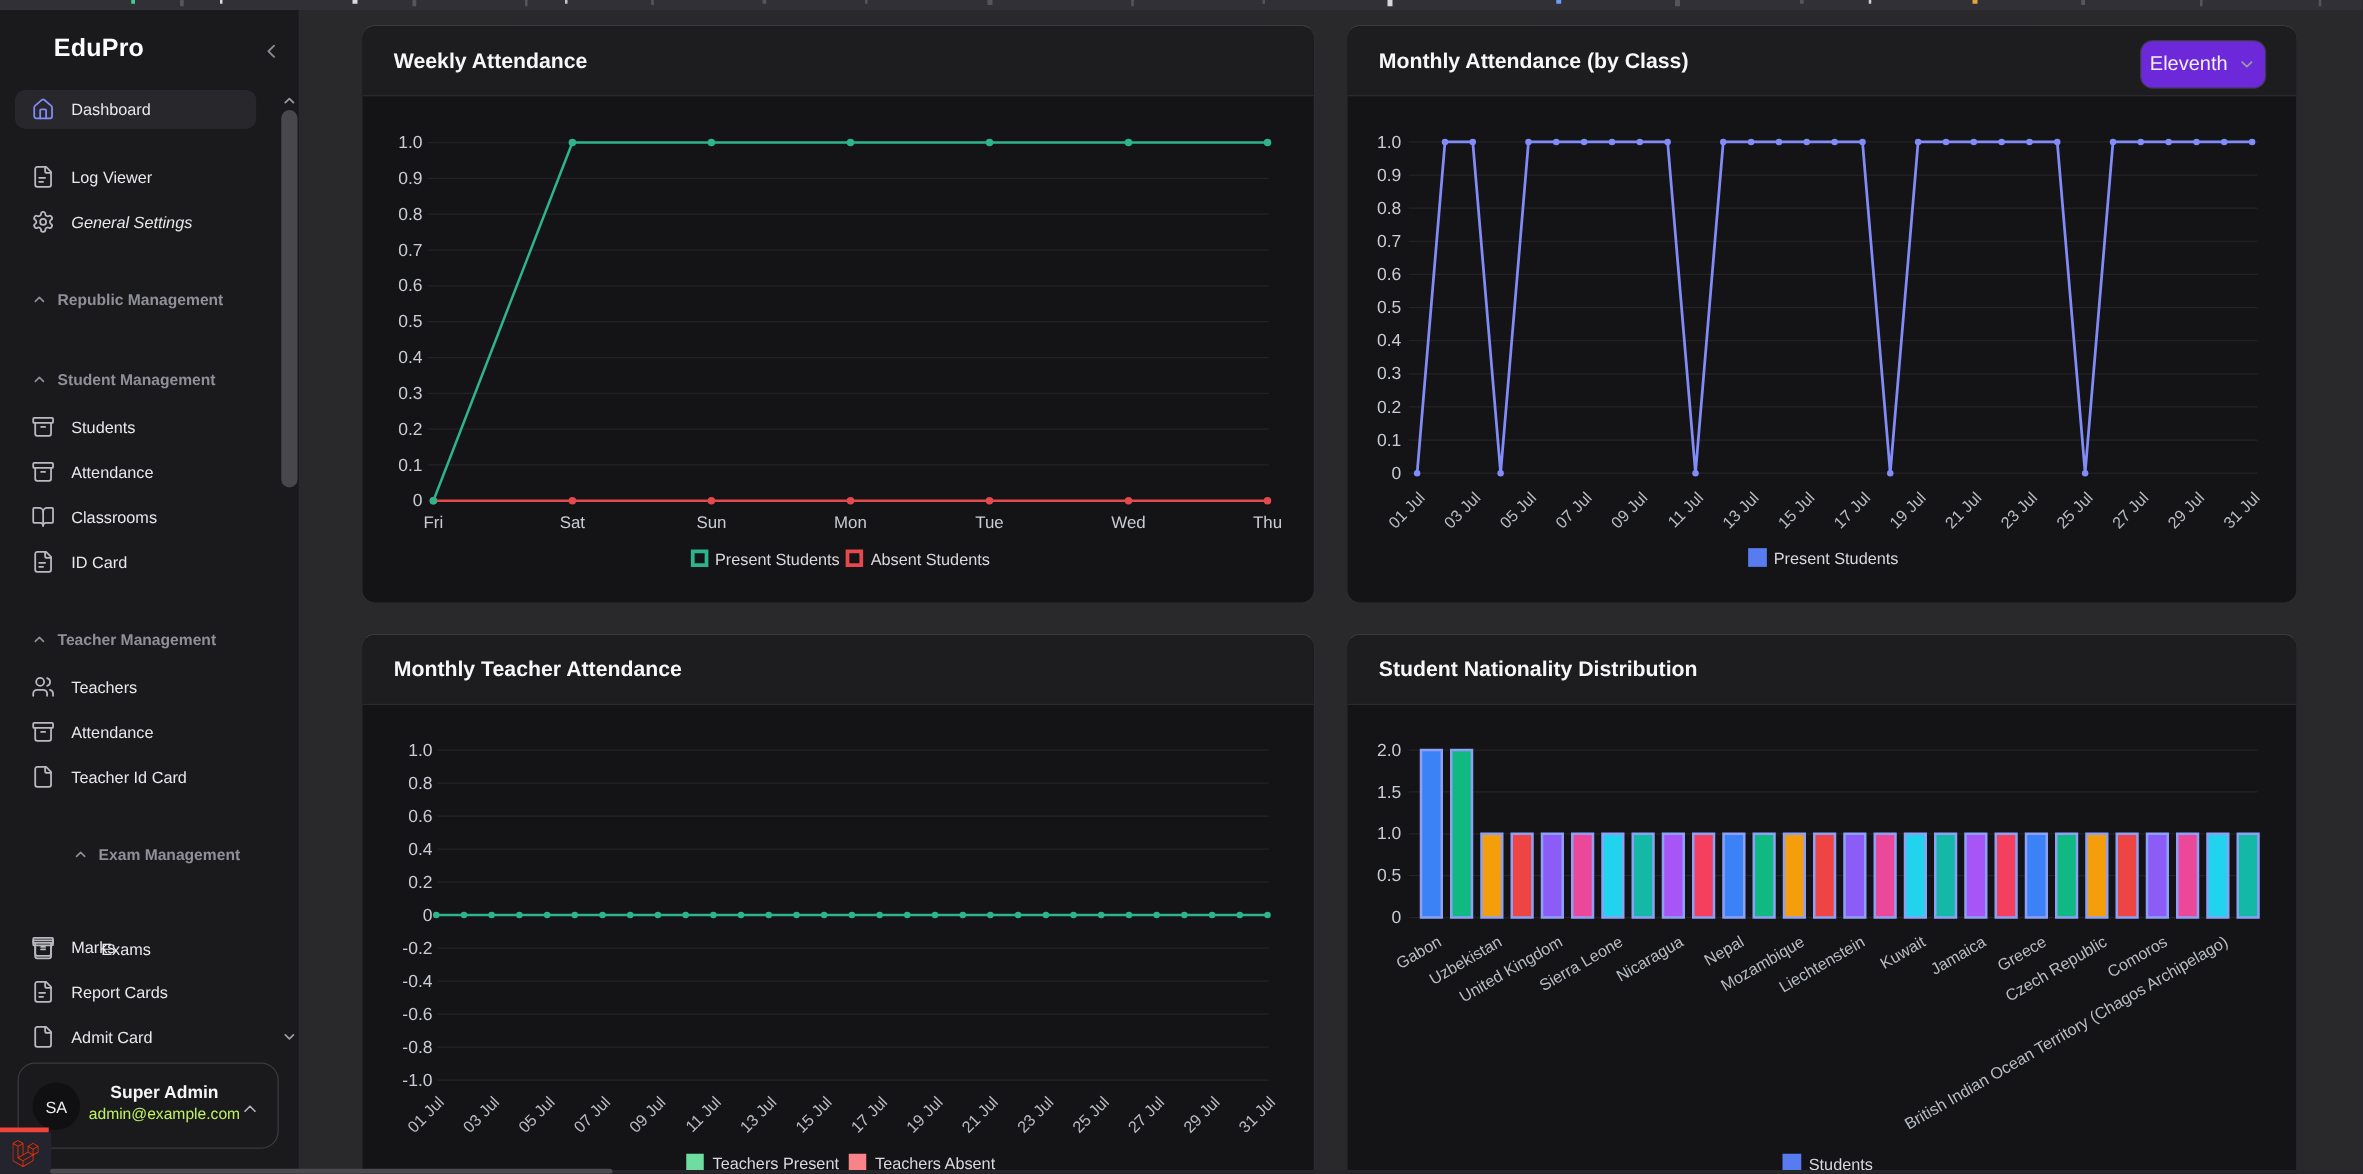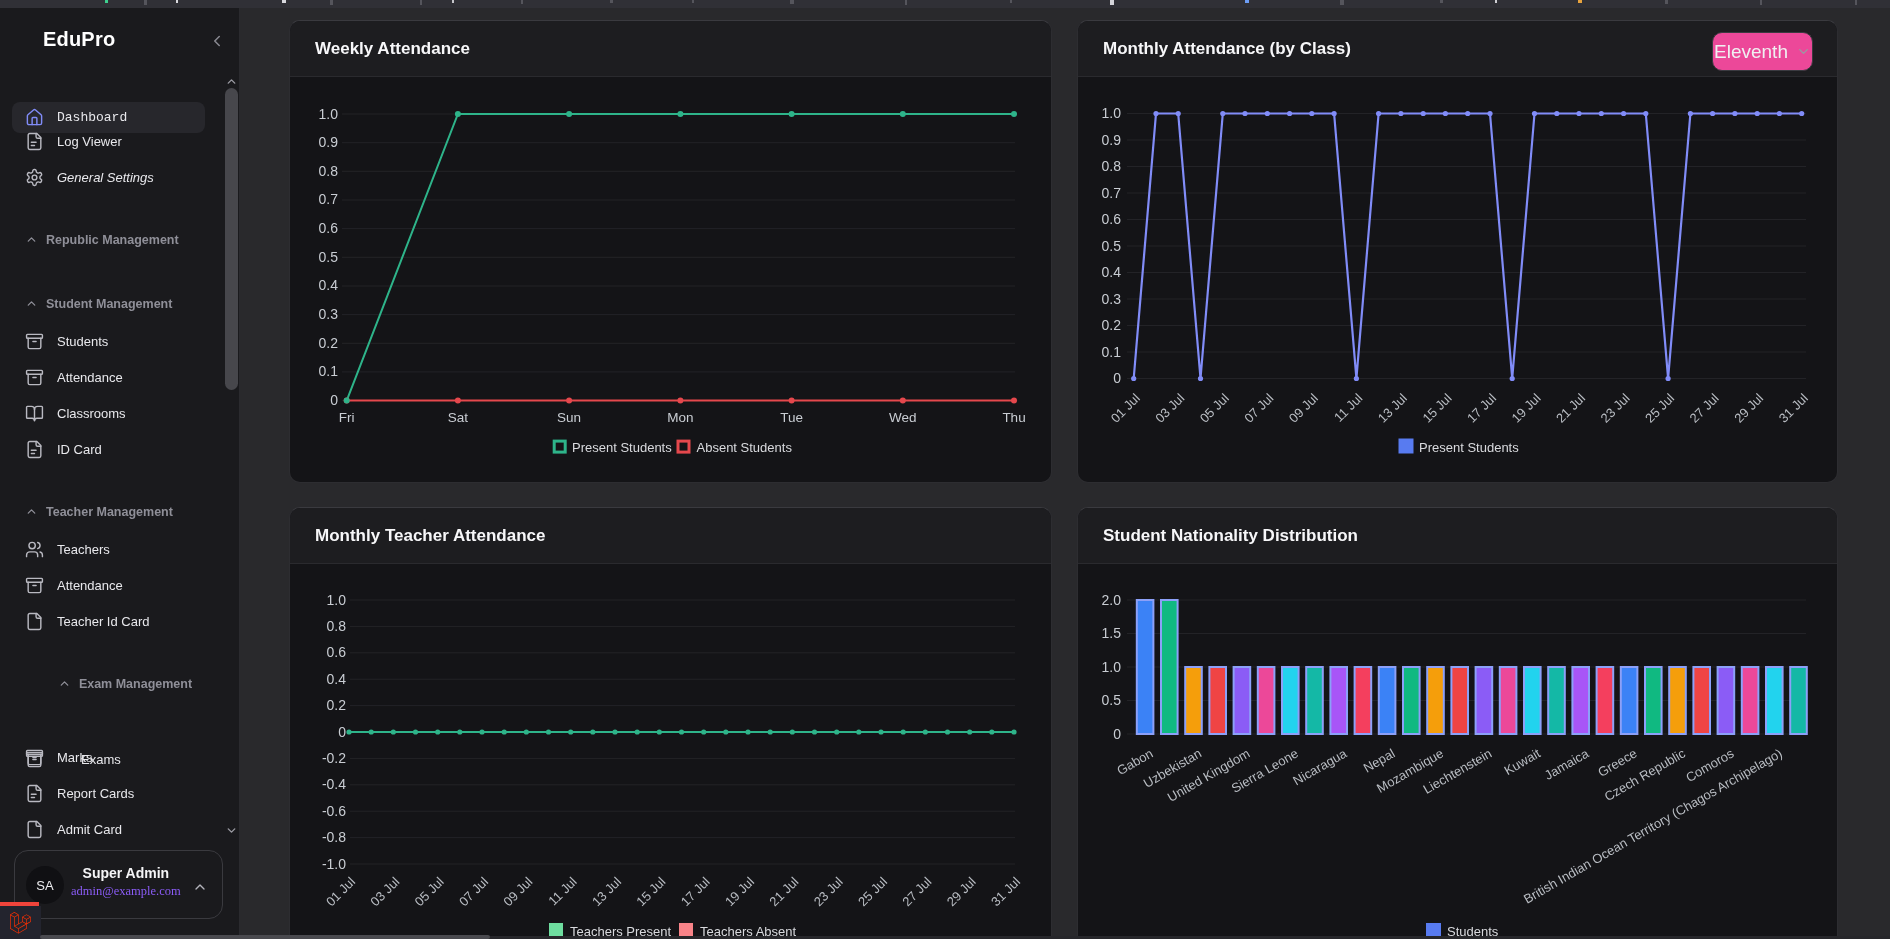--- a/index.html
+++ b/index.html
@@ -8,26 +8,26 @@
 .mi{position:absolute;left:12px;width:193px;height:31px;border-radius:8px;display:flex;align-items:center;color:#e8e8ec;font-size:13px;}
 .mi.act{background:#27272c;}
 .mi .ic{display:flex;width:19px;height:19px;margin-left:13px;}
 .mi .lb{margin-left:13px;}
 .sect{position:absolute;left:25px;width:200px;height:28px;display:flex;align-items:center;color:#8f8f98;font-size:12.5px;font-weight:bold;}
 .sect .sic{display:flex;margin-right:8px;}
 .profile{position:absolute;left:14px;top:850px;width:209px;height:69px;border:1px solid #3a3a3f;border-radius:14px;}
 .avatar{position:absolute;left:11px;top:15px;width:38px;height:38px;border-radius:50%;background:#101013;color:#ededf0;font-size:13px;display:flex;align-items:center;justify-content:center;}
 .pinfo{position:absolute;left:56px;top:14px;}
 .pname{color:#f5f5f7;font-size:14px;font-weight:bold;text-align:center;}
-.pmail{color:#8b5cf6;font-size:12.5px;margin-top:3px;font-family:Liberation Serif, serif;}
+.pmail{color:#bef264;font-size:12.5px;margin-top:3px;}
 .card{position:absolute;background:#141417;border:1px solid #2d2d31;border-top-color:#3a3a3f;border-radius:11px;overflow:hidden;}
 .chd{height:56px;background:#1d1d20;border-bottom:1px solid #2a2a2e;position:relative;display:flex;align-items:center;}
 .ctitle{color:#f7f7f9;font-size:17px;font-weight:bold;margin-left:25px;}
 .cbody{position:absolute;left:0;top:57px;right:0;bottom:0;}
-.select{position:absolute;right:24px;top:11px;height:39px;width:101px;border:1px solid #3a3a40;border-radius:10px;background:#ec4899;display:flex;align-items:center;justify-content:center;color:#f0f0f2;font-size:19px;}
+.select{position:absolute;right:24px;top:11px;height:39px;width:101px;border:1px solid #3a3a40;border-radius:10px;background:#6d28d9;display:flex;align-items:center;justify-content:center;color:#f0f0f2;font-size:16px;}
 .hscroll{position:absolute;left:40px;top:935px;width:450px;height:4px;background:#4a4a4f;border-radius:2px;z-index:6;}
 .hstrack{position:absolute;left:240px;top:936px;width:1650px;height:3px;background:#27272b;z-index:5;}
 </style></head>
 <body>
 <div class="topstrip">
     <div style="position:absolute;left:105px;top:0px;width:3px;height:3px;background:#3ecf8e;"></div>
     <div style="position:absolute;left:144px;top:0px;width:3px;height:5px;background:#55555c;"></div>
     <div style="position:absolute;left:176px;top:0px;width:2px;height:3px;background:#d9d9de;"></div>
     <div style="position:absolute;left:282px;top:0px;width:4px;height:3px;background:#d9d9de;"></div>
     <div style="position:absolute;left:330px;top:0px;width:3px;height:5px;background:#55555c;"></div>
@@ -54,21 +54,21 @@
     <div style="position:absolute;left:208px;top:32px;"><svg width="18" height="18" viewBox="0 0 24 24" fill="none" stroke="#8a8a92" stroke-width="2" stroke-linecap="round" stroke-linejoin="round">
         <path d="m15 18-6-6 6-6"></path>
       </svg></div>
     <div style="position:absolute;left:225px;top:74px;"><svg width="13" height="13" viewBox="0 0 24 24" fill="none" stroke="#9a9aa2" stroke-width="2.6" stroke-linecap="round" stroke-linejoin="round">
         <path d="m18 15-6-6-6 6"></path>
       </svg></div>
     <div style="position:absolute;left:225px;top:823px;"><svg width="13" height="13" viewBox="0 0 24 24" fill="none" stroke="#9a9aa2" stroke-width="2.6" stroke-linecap="round" stroke-linejoin="round">
         <path d="m6 9 6 6 6-6"></path>
       </svg></div>
     <div style="position:absolute;left:225px;top:88px;width:13px;height:302px;background:#47474c;border-radius:7px;"></div>
-    <div class="mi act" style="top:102px;font-family:Liberation Mono, monospace;">
+    <div class="mi act" style="top:72px;">
       <span class="ic">
         <svg width="19" height="19" viewBox="0 0 24 24" fill="none" stroke="#818cf8" stroke-width="1.8" stroke-linecap="round" stroke-linejoin="round">
           <path d="M15 21v-8a1 1 0 0 0-1-1h-4a1 1 0 0 0-1 1v8"></path>
           <path d="M3 10a2 2 0 0 1 .709-1.528l7-6a2 2 0 0 1 2.582 0l7 6A2 2 0 0 1 21 10v9a2 2 0 0 1-2 2H5a2 2 0 0 1-2-2z"></path>
         </svg>
       </span>
       <span class="lb">Dashboard</span>
     </div>
     <div class="mi" style="top:126.0px;">
       <span class="ic">

